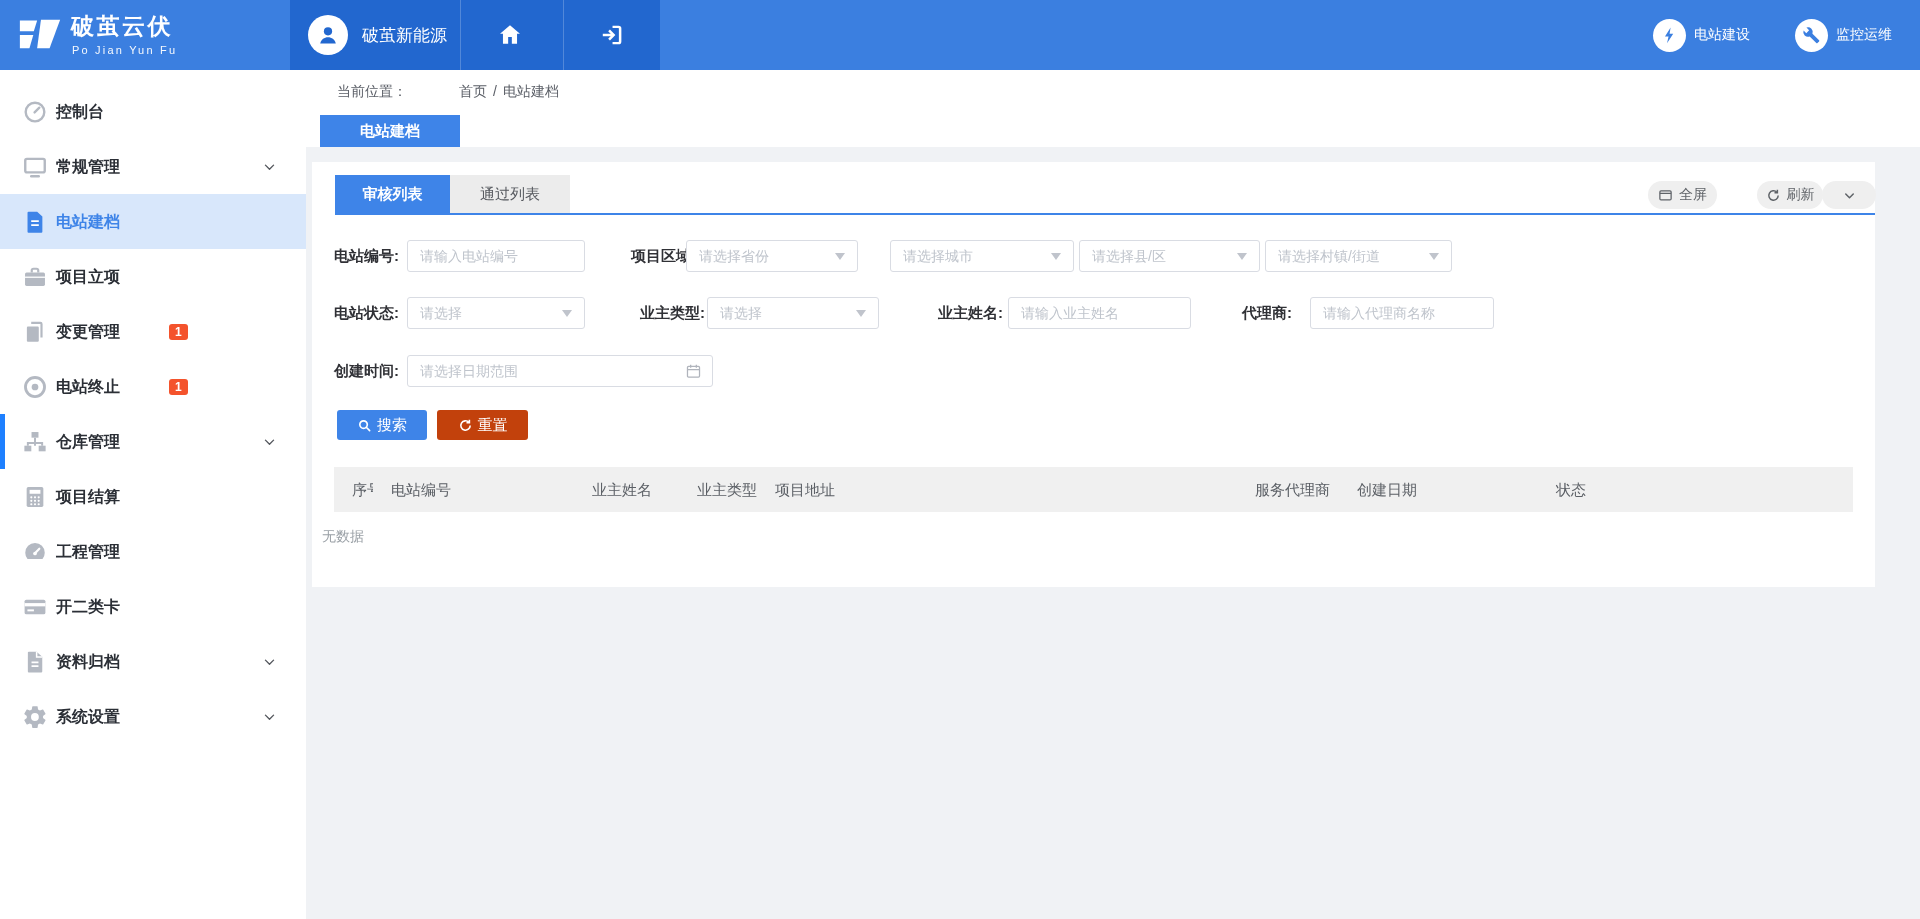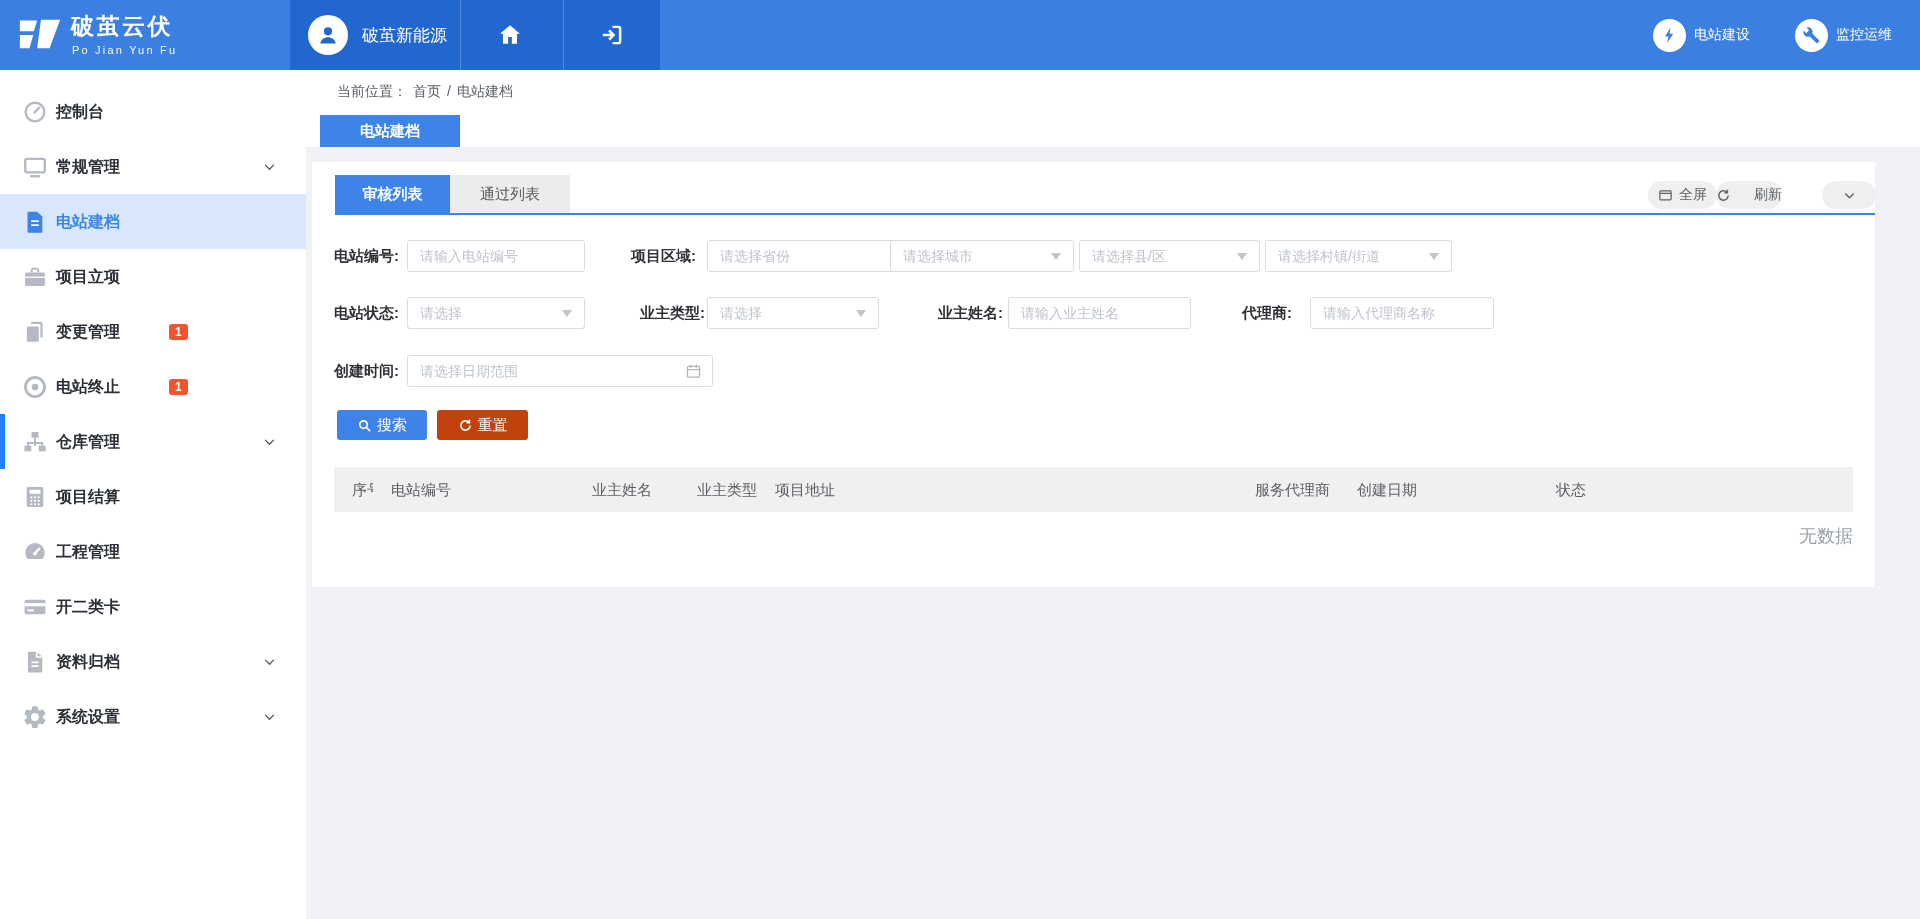--- a/index.html
+++ b/index.html
@@ -35,33 +35,33 @@
   .side-item.active .s-label { color:#3e84e8; }
   .side-item.active .s-icon { color:#3e84e8; }
   .s-badge { position:absolute; left:169px; top:50%; transform:translateY(-50%); background:#f4532c; color:#fff; font-size:12px; font-weight:700; line-height:16px; padding:0 6px; border-radius:3px; }
   .s-chev { position:absolute; left:262px; top:50%; transform:translateY(-50%); width:15px; height:15px; color:#55585e; }
   .s-chev svg { width:15px; height:15px; display:block; }
   .s-indicator { position:absolute; left:0; top:0; width:5px; height:55px; background:#1e80ff; }
 
   
   .crumb-bar { position:absolute; left:290px; top:70px; width:1630px; height:77px; background:#fff; }
   .breadcrumb { position:absolute; left:47px; top:13px; font-size:14px; color:#5a5e66; display:flex; gap:6px; }
-  .breadcrumb .bc-home { cursor:pointer; }
+  .breadcrumb .bc-home { cursor:pointer;margin-left:46px; }
   .page-tab { position:absolute; left:30px; top:45px; width:140px; height:32px; background:#3e84e8; color:#fff; font-size:15px; font-weight:700; text-align:center; line-height:32px; cursor:pointer; }
 
   
   .panel { position:absolute; left:312px; top:162px; width:1563px; height:425px; background:#fff; }
   .tab { position:absolute; top:13px; height:38px; line-height:38px; font-size:15px; text-align:center; cursor:pointer; }
   .tab.t1 { left:23px; width:115px; background:#3e84e8; color:#fff; font-weight:700; }
   .tab.t2 { left:138px; width:120px; background:#ececec; color:#55585e; }
   .tab-underline { position:absolute; left:23px; top:51px; width:1540px; height:2px; background:#3e84e8; }
   .pill { position:absolute; top:19px; height:28px; border-radius:14px; background:#efefef; color:#5f6368; font-size:14px; display:flex; align-items:center; justify-content:center; gap:6px; cursor:pointer; }
   .pill svg { width:15px; height:15px; }
   .pill.p-fs { left:1336px; width:69px; }
-  .pill.p-rf { left:1404px; width:66px;justify-content:space-between; }
+  .pill.p-rf { left:1445px; width:66px; }
   .pill.p-cv { left:1510px; width:54px; }
 
   
   .f-label { position:absolute; height:32px; line-height:32px; font-size:15px; font-weight:700; color:#303136; text-align:right; white-space:nowrap; }
   .f-input { position:absolute; height:32px; border:1px solid #d9dce3; border-radius:3px; background:#fff; font-size:14px; color:#333; padding:0 12px; outline:none; font-family:inherit; }
   .f-input::placeholder { color:#bfc4cc; }
   .f-select { position:absolute; height:32px; border:1px solid #d9dce3; border-radius:3px; background:#fff; cursor:pointer; }
   .f-select .ph { position:absolute; left:12px; top:0; line-height:30px; font-size:14px; color:#bfc4cc; white-space:nowrap; }
   .caret { position:absolute; right:12px; top:50%; margin-top:-3px; width:0; height:0; border-left:5.5px solid transparent; border-right:5.5px solid transparent; border-top:7px solid #c0c4cc; }
   .cal-icon { position:absolute; right:10px; top:50%; transform:translateY(-50%); width:17px; height:17px; color:#b0b4bc; }
@@ -69,21 +69,21 @@
   .r1 { top:78px; } .r2 { top:135px; } .r3 { top:193px; }
 
   .btn { position:absolute; top:248px; height:30px; border:none; border-radius:3px; color:#fff; font-size:15px; display:flex; align-items:center; justify-content:center; gap:5px; cursor:pointer; font-family:inherit; }
   .btn svg { width:15px; height:15px; }
   .btn-search { left:25px; width:90px; background:#3e84e8; }
   .btn-reset { left:125px; width:91px; background:#c2410c; }
 
   
   .thead { position:absolute; left:22px; top:305px; width:1519px; height:45px; background:#f0f0f0; display:flex; }
   .th { height:45px; line-height:45px; padding-left:18px; font-size:15px; color:#5c6066; white-space:nowrap; overflow:hidden; }
-  .empty-row { position:absolute; left:22px; top:350px; width:1519px; height:48px; line-height:48px; text-align:right; font-size:18px; color:#9aa0a6; }
+  .empty-row { position:absolute; left:10px; top:350px; width:1519px; height:48px; line-height:48px; text-align:left; font-size:14px; color:#9aa0a6; }
 </style>
 </head>
 <body>
 
 <div class="app">
 
   <div class="header">
     <div class="logo-area">
       <svg class="logo-mark" viewBox="0 0 48 40">
         <polygon points="3,6 21,6 17.5,17 3,17" fill="#fff"></polygon>
@@ -319,21 +319,21 @@
     </div>
     <div class="pill p-cv">
       <svg viewBox="0 0 24 24">
         <path d="M6 9.5l6 6 6-6" fill="none" stroke="currentColor" stroke-width="2.4" stroke-linecap="round" stroke-linejoin="round"></path>
       </svg>
     </div>
 
     <div class="f-label r1" style="left:21px; width:66px;">电站编号:</div>
     <input class="f-input r1" style="left: 95px; width: 178px;" placeholder="请输入电站编号">
     <div class="f-label r1" style="left:314px; width:70px;">项目区域:</div>
-    <div class="f-select r1" style="left:395px; width:205px;padding-left:46px;">
+    <div class="f-select r1" style="left:374px; width:172px;padding-left:46px;">
       <span class="ph">请选择省份</span>
         <i class="caret"></i>
     </div>
     <div class="f-select r1" style="left:578px; width:184px;">
       <span class="ph">请选择城市</span>
         <i class="caret"></i>
     </div>
     <div class="f-select r1" style="left:767px; width:181px;">
       <span class="ph">请选择县/区</span>
         <i class="caret"></i>

